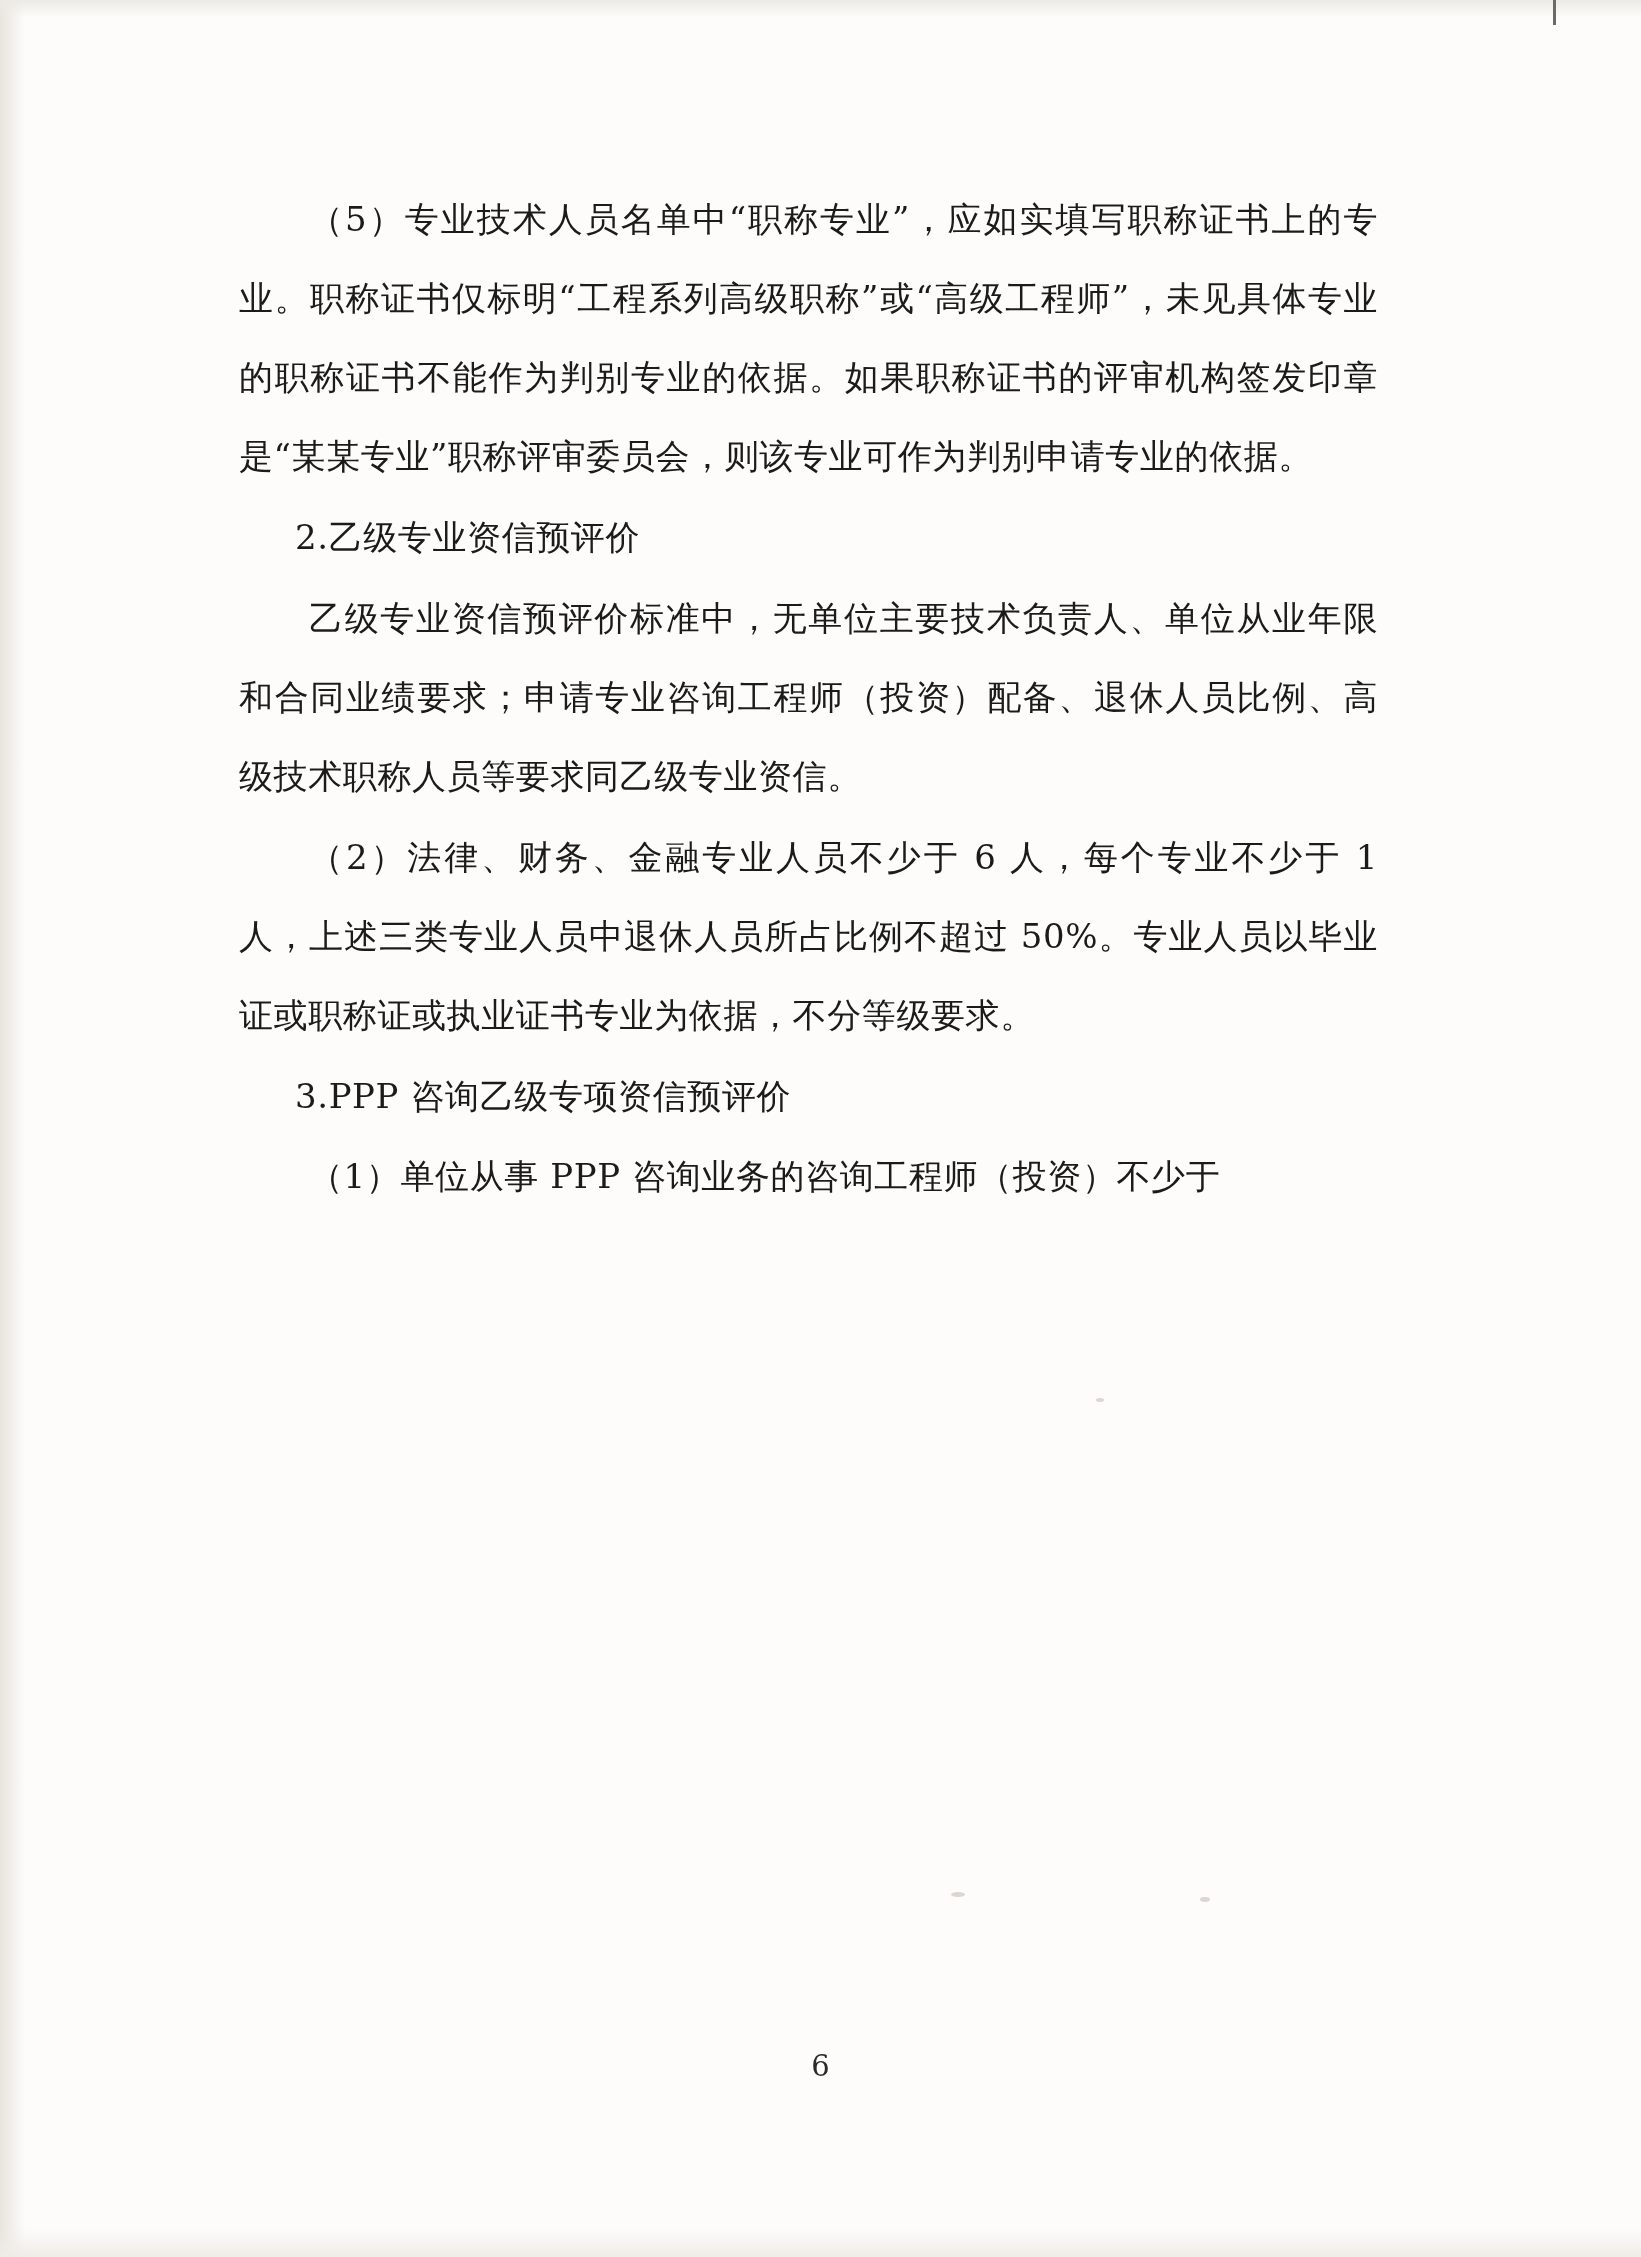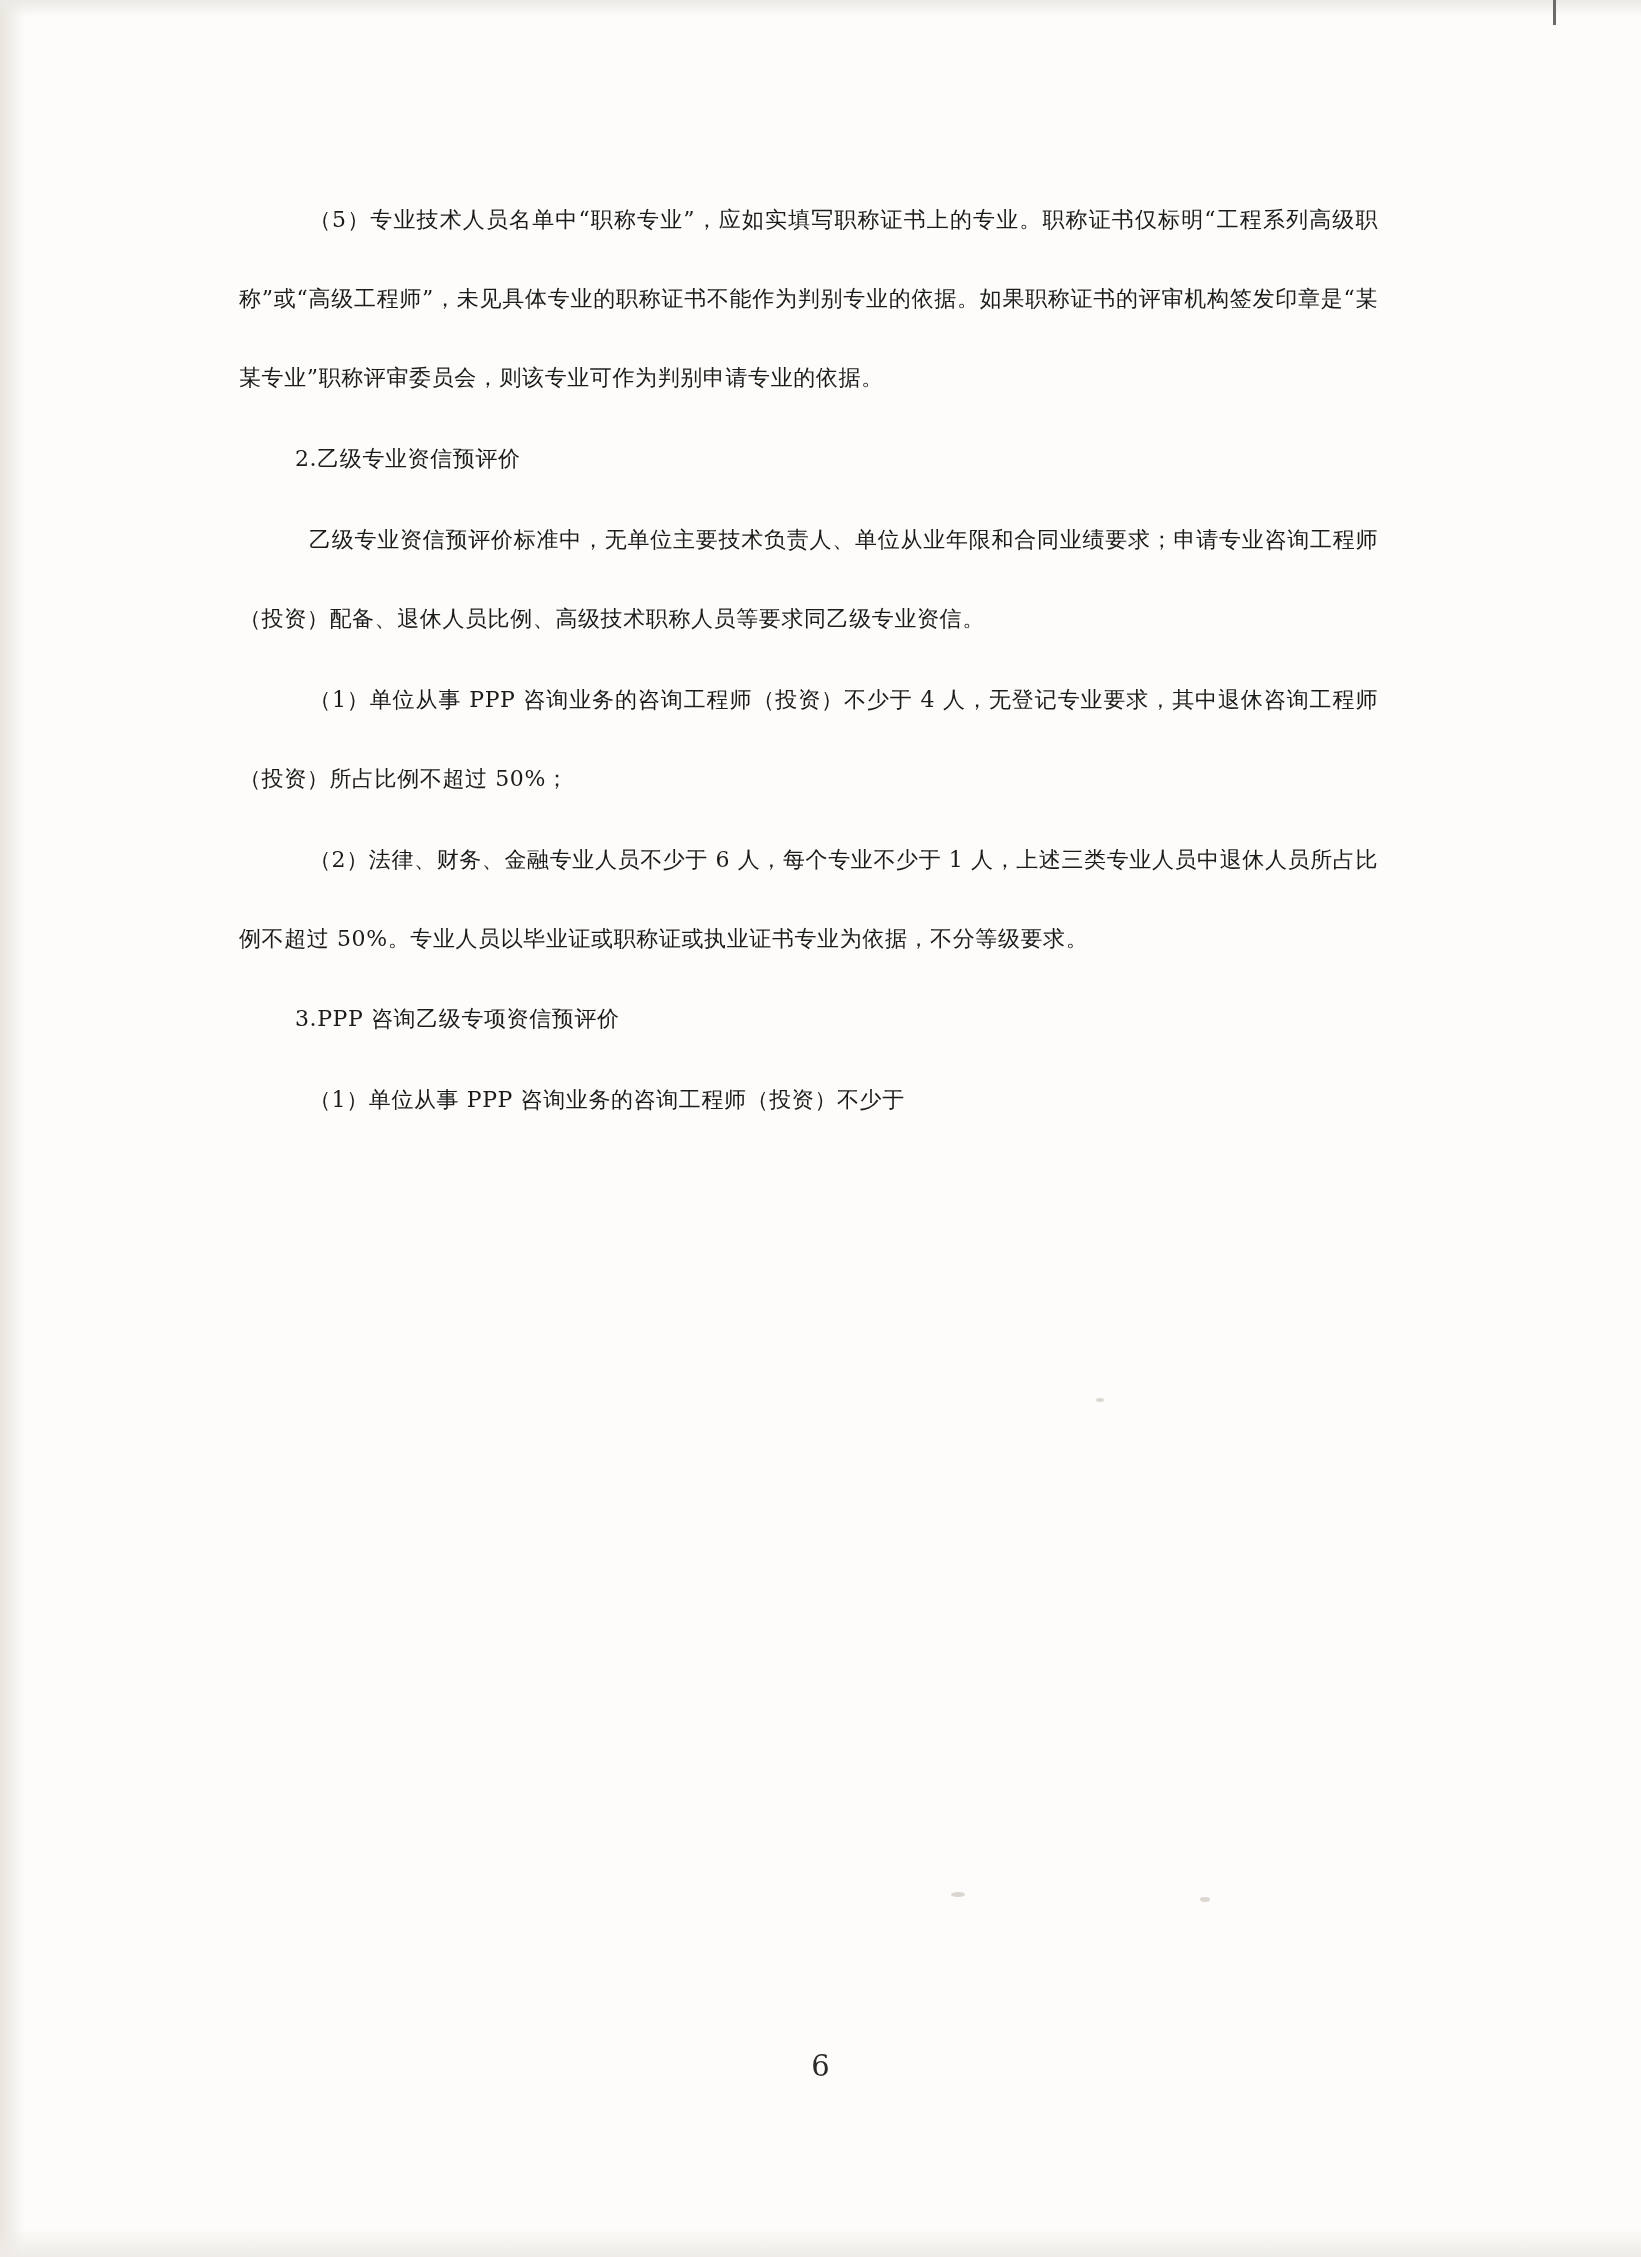--- a/index.html
+++ b/index.html
@@ -49,21 +49,21 @@
     background: #6a6a68;
   }
   .content {
     position: absolute;
     left: 239px;
     top: 180px;
     width: 1139px;
   }
   p.para {
     margin: 0 0 1.9px 0;
-    font-size: 22px;
+    font-size: 34px;
     line-height: 79px;
     color: #1b1b1b;
     text-align: justify;
     text-justify: inter-ideograph;
     letter-spacing: 0.6px;
     font-family: "DejaVu Serif", "Liberation Serif", serif;
   }
   p.indent {
     text-indent: 70px;
   }
@@ -98,21 +98,20 @@
   <div class="corner-mark"></div>
 
   <div class="speck" style="left:951px; top:1892px; width:13.5px; height:4.8px;"></div>
   <div class="speck" style="left:1200px; top:1897px; width:9.7px; height:4.8px;"></div>
   <div class="speck" style="left:1096px; top:1398px; width:7.7px; height:3.9px;"></div>
 
   <div class="content">
     <p class="para indent">（5）专业技术人员名单中“职称专业”，应如实填写职称证书上的专业。职称证书仅标明“工程系列高级职称”或“高级工程师”，未见具体专业的职称证书不能作为判别专业的依据。如果职称证书的评审机构签发印章是“某某专业”职称评审委员会，则该专业可作为判别申请专业的依据。</p>
     <p class="para indent-half">2.乙级专业资信预评价</p>
     <p class="para indent">乙级专业资信预评价标准中，无单位主要技术负责人、单位从业年限和合同业绩要求；申请专业咨询工程师（投资）配备、退休人员比例、高级技术职称人员等要求同乙级专业资信。</p>
-    <p class="para indent">（1）单位从事 PPP 咨询业务的咨询工程师（投资）不少于 4 人，无登记专业要求，其中退休咨询工程师（投资）所占比例不超过 50%；</p>
     <p class="para indent">（2）法律、财务、金融专业人员不少于 6 人，每个专业不少于 1 人，上述三类专业人员中退休人员所占比例不超过 50%。专业人员以毕业证或职称证或执业证书专业为依据，不分等级要求。</p>
     <p class="para indent-half">3.PPP 咨询乙级专项资信预评价</p>
     <p class="para indent">（1）单位从事 PPP 咨询业务的咨询工程师（投资）不少于</p>
   </div>
 
   <div class="page-number">6</div>
 </div>
 
 
 </body></html>

